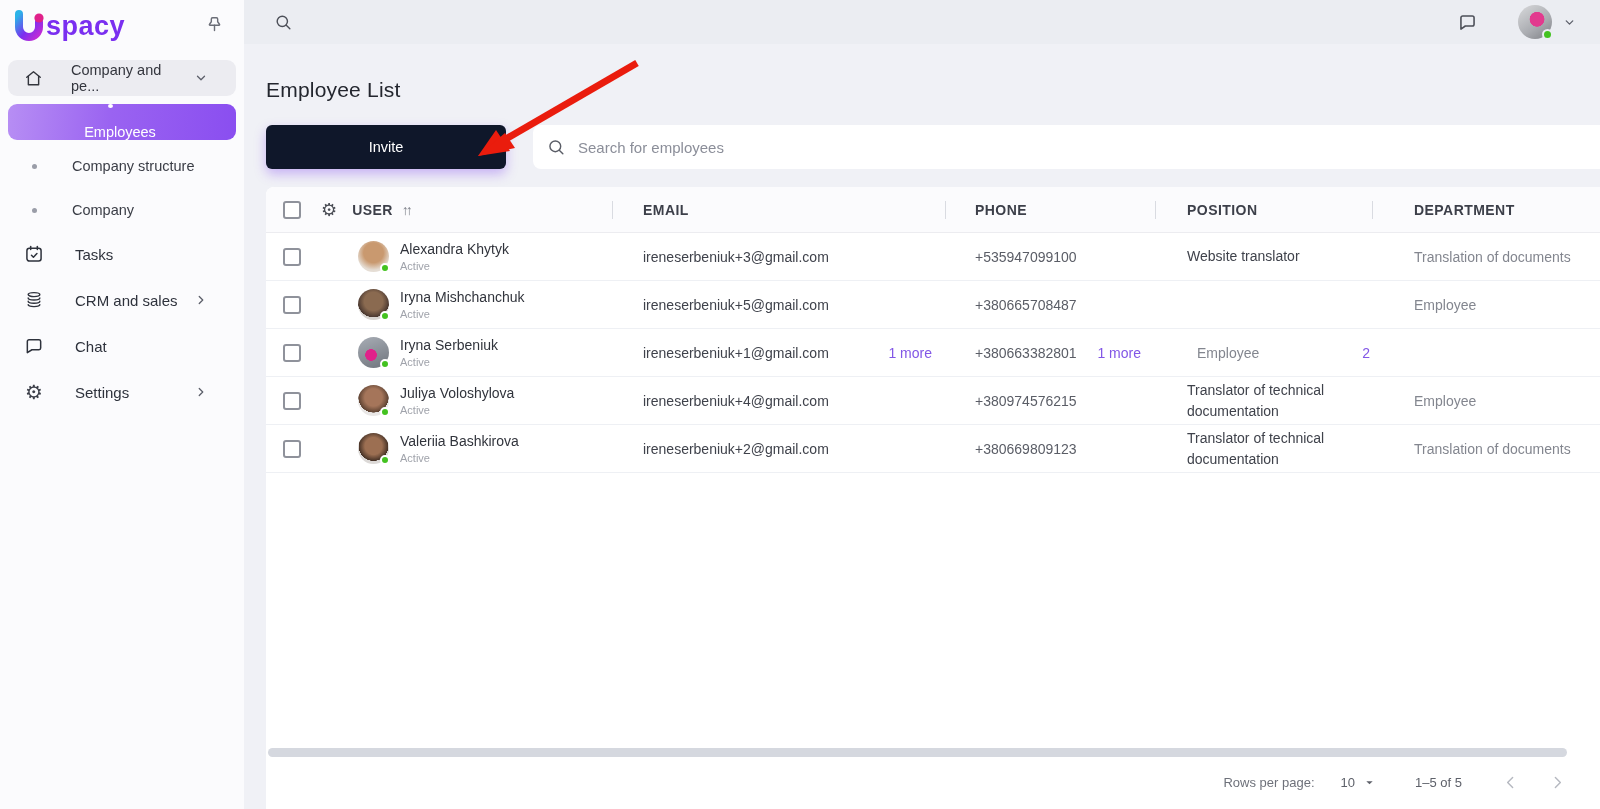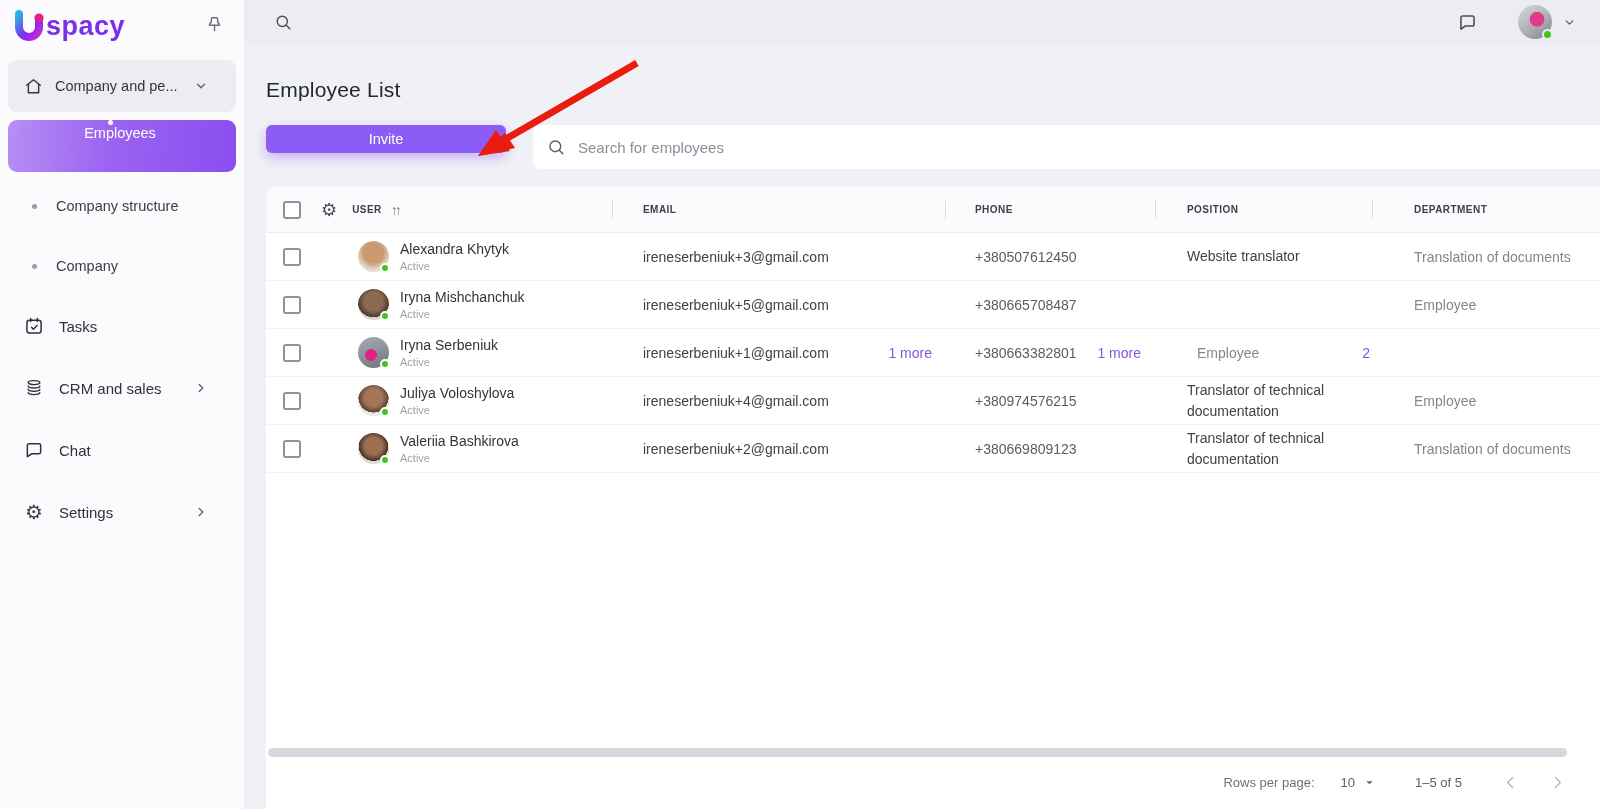--- a/index.html
+++ b/index.html
@@ -18,22 +18,22 @@
     background: #fbfbfd;
     position: relative;
     z-index: 2;
   }
   .logo-row { display: flex; align-items: center; justify-content: space-between; padding: 10px 20px 10px 12px; height: 52px; }
   .logo { display: flex; align-items: center; gap: 2px; }
   .logo-text { font-size: 27px; font-weight: bold; color: #7a2ff0; letter-spacing: .5px; margin-left: -2px; }
   .pin-btn { cursor: pointer; color: #6b6e78; }
   .nav { padding: 8px; display: flex; flex-direction: column; }
   .nav-group, .nav-sub, .nav-item {
-    height: 52px; border-radius: 9px; display: flex; align-items: center;
-    padding: 0 28px 0 16px; font-size: 14.5px; cursor: pointer; margin-bottom: 8px;
+    height: 36px; border-radius: 9px; display: flex; align-items: center;
+    padding: 0 28px 0 16px; font-size: 14.5px; cursor: pointer; margin-bottom: 8px; gap: 16px;
   }
   .nav-group { background: #ececf1; color: #33353d; }
   .nav-group .grow, .nav-item .grow { flex: 1; }
   .nav-group .g-icon { margin-right: 12px; display: flex; }
   .nav-sub { padding-left: 24px; color: #3a3d46; }
   .nav-sub .bullet { width: 5px; height: 5px; border-radius: 50%; background: #9a9da8; margin-right: 19px; }
   .nav-sub.active {
     background: linear-gradient(95deg, #b78ef4 0%, #9a63f1 45%, #8a4ef0 100%);
     color: #ffffff;
     flex-direction: column;
@@ -63,22 +63,22 @@
     position: absolute; right: -1px; bottom: -1px; width: 11px; height: 11px;
     background: #43c220; border: 2px solid #ebedf2; border-radius: 50%;
   }
   .tb-caret { margin-left: 11px; color: #5c5f6a; display: flex; cursor: pointer; }
 
   .content { flex: 1; padding: 0 0 0 22px; display: flex; flex-direction: column; }
   .page-title { font-size: 21px; font-weight: 500; color: #23262e; margin: 34px 0 0 0; letter-spacing: .2px; }
 
   .controls { display: flex; margin-top: 23px; height: 44px; }
   .invite-btn {
-    width: 240px; height: 28px; border: none; border-radius: 6px;
-    background: #8b5cf6; color: #ffffff; font-size: 14.5px; cursor: pointer;
+    width: 240px; height: 44px; border: none; border-radius: 6px;
+    background: #0f172a; color: #ffffff; font-size: 14.5px; cursor: pointer;
     font-family: inherit;
     box-shadow: 0 5px 12px rgba(124,59,240,.35);
   }
   .search-box {
     flex: 1; margin-left: 27px; background: #ffffff; border-radius: 8px 0 0 8px;
     display: flex; align-items: center; padding: 0 14px;
   }
   .search-box .s-icon { color: #5a5d66; display: flex; margin-right: 12px; }
   .search-box input {
     border: none; outline: none; flex: 1; font-size: 15px; font-family: inherit;
@@ -87,21 +87,21 @@
   .search-box input::placeholder { color: #8b8e99; }
 
   
   .card {
     margin-top: 18px; background: #ffffff; border-radius: 8px 0 0 0;
     flex: 1; position: relative; overflow: hidden;
   }
   .t-grid { display: grid; grid-template-columns: 346px 333px 210px 217px minmax(228px, 1fr); }
   .t-head { height: 46px; background: #fbfbfd; border-bottom: 1px solid #ececf0; }
   .t-head > div { display: flex; align-items: center; position: relative; }
-  .t-head .h-label { font-size: 10px; font-weight: bold; letter-spacing: .45px; color: #3c3f49; }
+  .t-head .h-label { font-size: 14px; font-weight: bold; letter-spacing: .45px; color: #3c3f49; }
   .t-head > div:not(:first-child)::before {
     content: ""; position: absolute; left: 0; top: 14px; height: 18px; width: 1px; background: #d9dbe1;
   }
   .h-user { padding-left: 17px; gap: 0; }
   .cbx {
     width: 18px; height: 18px; border: 2px solid #8f929b; border-radius: 3px;
     background: #fff; cursor: pointer; appearance: none; -webkit-appearance: none; outline: none;
   }
   .h-gear { font-size: 18px; color: #4a4d55; margin-left: 20px; cursor: pointer; line-height: 1; }
   .h-user .h-label { margin-left: 15px; }
@@ -333,21 +333,21 @@
             </span>
           <span class="nm-block">
             <span class="nm">Alexandra Khytyk</span>
             <span class="st">Active</span>
           </span>
         </div>
         <div class="c-email">
             <span class="val">ireneserbeniuk+3@gmail.com</span>
           </div>
         <div class="c-phone">
-            <span class="val">+380507612450</span>
+            <span class="val">+535947099100</span>
           </div>
         <div class="c-position">
             <span class="val">Website translator</span>
           </div>
         <div class="c-department">
             <span class="val">Translation of documents</span>
           </div>
       </div>
 
       <div class="t-grid t-row">

